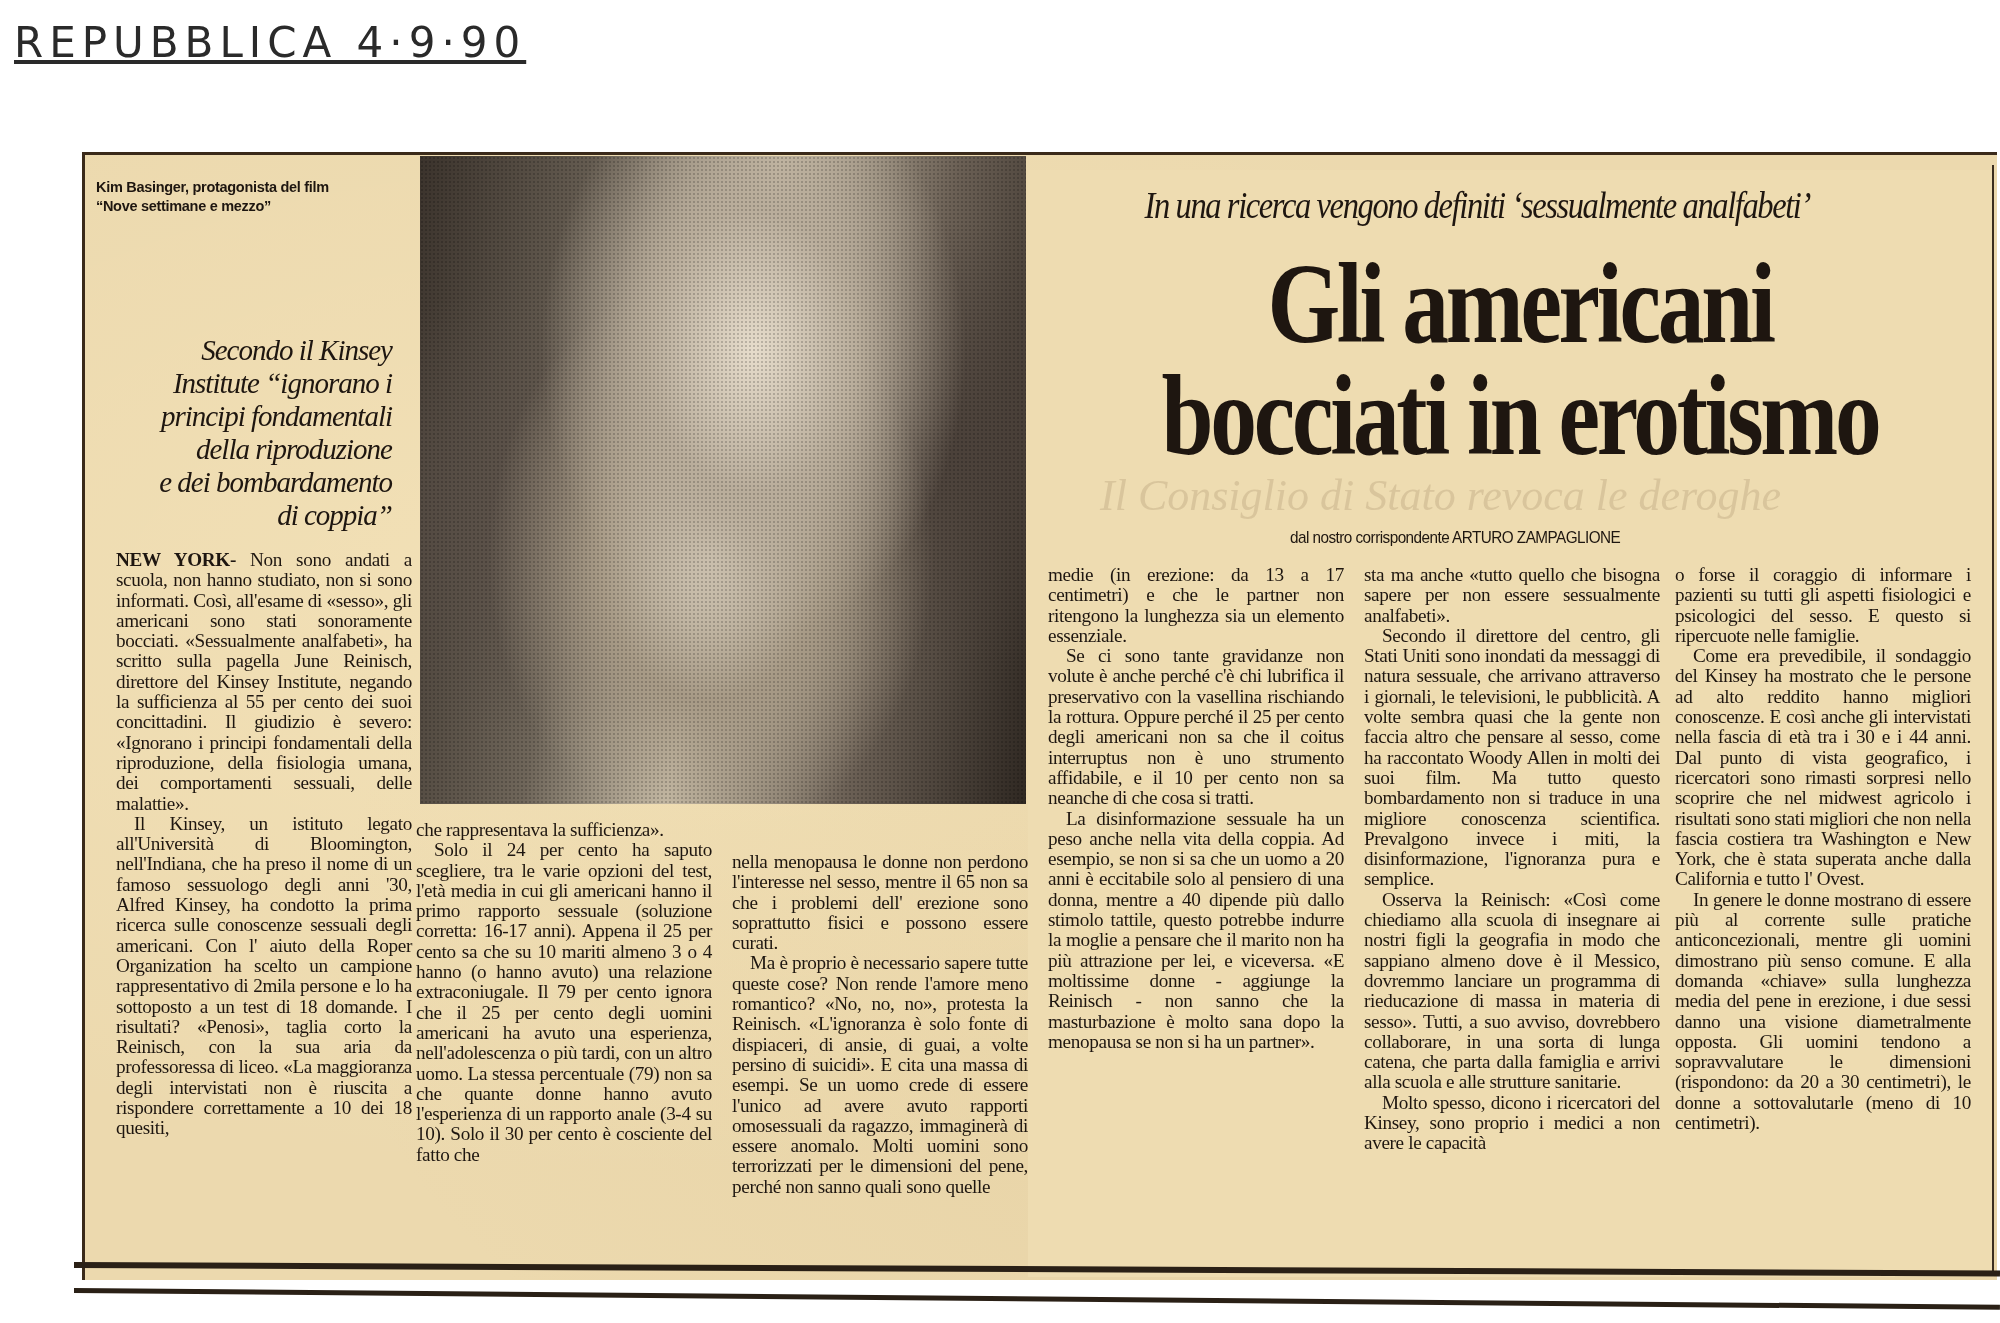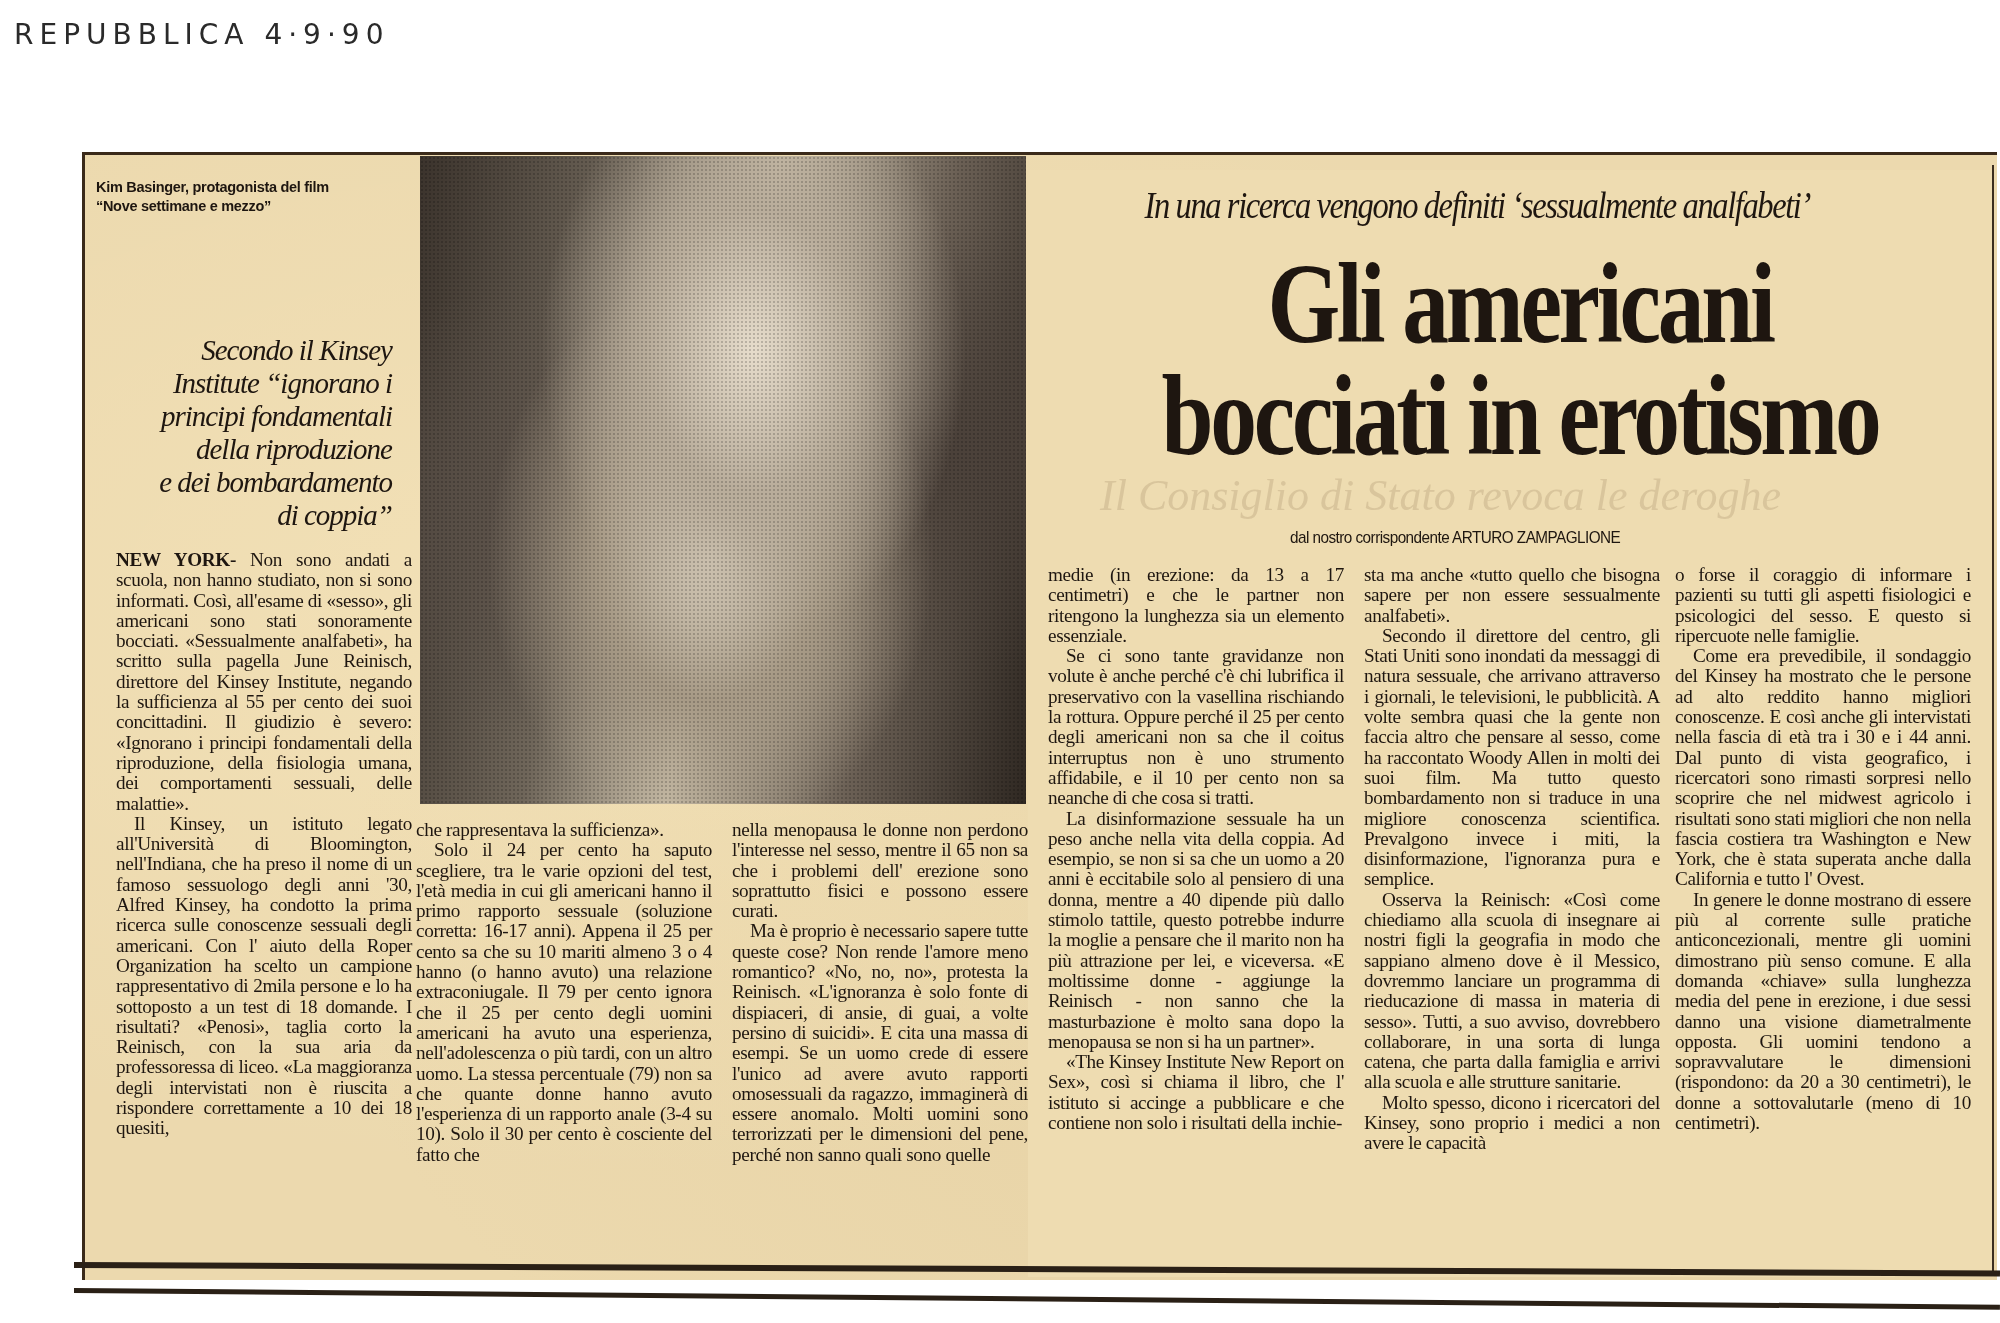--- a/index.html
+++ b/index.html
@@ -5,22 +5,23 @@
   html, body { margin:0; padding:0; }
   body {
     width:2000px; height:1323px; position:relative; overflow:hidden;
     background:#ffffff;
     font-family:"Liberation Serif", serif;
     color:#1e1610;
   }
   .handwritten {
     position:absolute; left:14px; top:18px;
     font-family:"DejaVu Sans", sans-serif;
-    font-size:28px; letter-spacing:6px; color:#2a2a2a;
+    font-size:42px; letter-spacing:6px; color:#2a2a2a;
     font-weight:normal;
+    text-decoration:underline;
   }
   .clipping {
     position:absolute; left:82px; top:152px; width:1912px; height:1125px;
     background:#ecd9ae;
     background-image:
       radial-gradient(ellipse at 30% 40%, rgba(255,240,200,0.35), transparent 60%),
       radial-gradient(ellipse at 80% 70%, rgba(200,170,110,0.18), transparent 60%);
     border-left:3px solid #3a2a1a;
     border-top:3px solid #3a2a1a;
   }
@@ -71,21 +72,21 @@
   .col {
     position:absolute; width:296px;
     font-family:"Liberation Serif", serif; font-size:19.2px; line-height:20.3px;
     text-align:justify; letter-spacing:-0.35px; hyphens:manual;
   }
   .col p { margin:0; text-indent:0; }
   .col p.ind { text-indent:18px; }
   .col b { font-weight:bold; }
   #col1 { left:116px; top:550px; }
   #col2 { left:416px; top:820px; }
-  #col3 { left:732px; top:820px; }
+  #col3 { left:732px; top:852px; }
   #col4 { left:1048px; top:565px; }
   #col5 { left:1364px; top:565px; }
   #col6 { left:1675px; top:565px; }
   .ghost {
     position:absolute; color:rgba(120,95,60,0.18); font-family:"Liberation Serif", serif;
     font-style:italic; white-space:nowrap;
   }
   .rule-bottom {
     position:absolute; left:74px; top:1262px; width:1926px; height:6px; background:#2a2016;
     transform:rotate(0.25deg); transform-origin:left;
@@ -149,21 +150,20 @@
 
 <div class="col" id="col3">
   <p>nella menopausa le donne non perdono l'interesse nel sesso, mentre il 65 non sa che i problemi dell' erezione sono soprattutto fisici e possono essere curati.</p>
   <p class="ind">Ma è proprio è necessario sapere tutte queste cose? Non rende l'amore meno romantico? «No, no, no», protesta la Reinisch. «L'ignoranza è solo fonte di dispiaceri, di ansie, di guai, a volte persino di suicidi». E cita una massa di esempi. Se un uomo crede di essere l'unico ad avere avuto rapporti omosessuali da ragazzo, immaginerà di essere anomalo. Molti uomini sono terrorizzati per le dimensioni del pene, perché non sanno quali sono quelle</p>
 </div>
 
 <div class="col" id="col4">
   <p>medie (in erezione: da 13 a 17 centimetri) e che le partner non ritengono la lunghezza sia un elemento essenziale.</p>
   <p class="ind">Se ci sono tante gravidanze non volute è anche perché c'è chi lubrifica il preservativo con la vasellina rischiando la rottura. Oppure perché il 25 per cento degli americani non sa che il coitus interruptus non è uno strumento affidabile, e il 10 per cento non sa neanche di che cosa si tratti.</p>
   <p class="ind">La disinformazione sessuale ha un peso anche nella vita della coppia. Ad esempio, se non si sa che un uomo a 20 anni è eccitabile solo al pensiero di una donna, mentre a 40 dipende più dallo stimolo tattile, questo potrebbe indurre la moglie a pensare che il marito non ha più attrazione per lei, e viceversa. «E moltissime donne - aggiunge la Reinisch - non sanno che la masturbazione è molto sana dopo la menopausa se non si ha un partner».</p>
-  <p class="ind">«The Kinsey Institute New Report on Sex», così si chiama il libro, che l' istituto si accinge a pubblicare e che contiene non solo i risultati della inchie-</p>
 </div>
 
 <div class="col" id="col5">
   <p>sta ma anche «tutto quello che bisogna sapere per non essere sessualmente analfabeti».</p>
   <p class="ind">Secondo il direttore del centro, gli Stati Uniti sono inondati da messaggi di natura sessuale, che arrivano attraverso i giornali, le televisioni, le pubblicità. A volte sembra quasi che la gente non faccia altro che pensare al sesso, come ha raccontato Woody Allen in molti dei suoi film. Ma tutto questo bombardamento non si traduce in una migliore conoscenza scientifica. Prevalgono invece i miti, la disinformazione, l'ignoranza pura e semplice.</p>
   <p class="ind">Osserva la Reinisch: «Così come chiediamo alla scuola di insegnare ai nostri figli la geografia in modo che sappiano almeno dove è il Messico, dovremmo lanciare un programma di rieducazione di massa in materia di sesso». Tutti, a suo avviso, dovrebbero collaborare, in una sorta di lunga catena, che parta dalla famiglia e arrivi alla scuola e alle strutture sanitarie.</p>
   <p class="ind">Molto spesso, dicono i ricercatori del Kinsey, sono proprio i medici a non avere le capacità</p>
 </div>
 
 <div class="col" id="col6">

